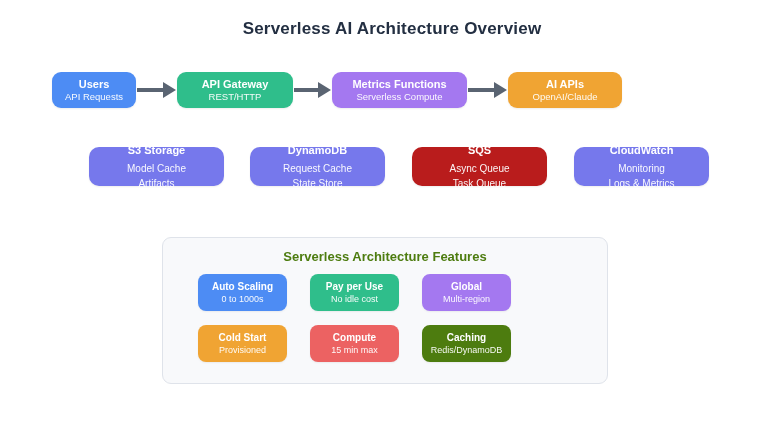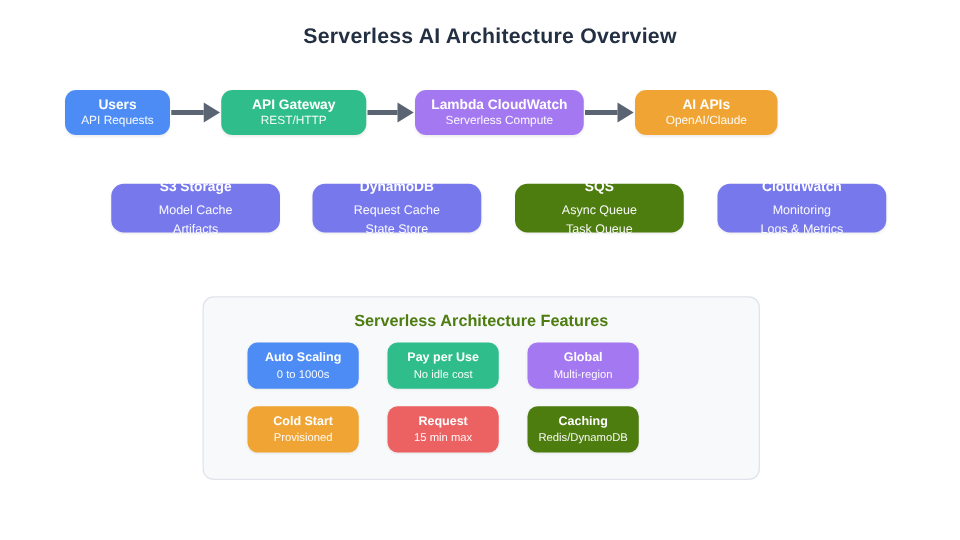--- a/index.html
+++ b/index.html
@@ -142,21 +142,21 @@
     <span class="label">API Gateway</span>
     <span class="sub">REST/HTTP</span>
   </div>
 
   <div class="arrow ar1">
     <span class="shaft" style="background-color: rgb(90, 100, 114);"></span>
     <span class="head" style="border-left-color: rgb(90, 100, 114);"></span>
   </div>
 
   <div class="flow-node fn2" style="background-color: rgb(164, 120, 240);">
-    <span class="label">Lambda CloudWatch</span>
+    <span class="label">Metrics Functions</span>
     <span class="sub">Serverless Compute</span>
   </div>
 
   <div class="arrow ar2">
     <span class="shaft" style="background-color: rgb(90, 100, 114);"></span>
     <span class="head" style="border-left-color: rgb(90, 100, 114);"></span>
   </div>
 
   <div class="flow-node fn3" style="background-color: rgb(240, 164, 51);">
     <span class="label">AI APIs</span>
@@ -168,21 +168,21 @@
     <span class="sub">Model Cache</span>
     <span class="sub">Artifacts</span>
   </div>
 
   <div class="service sv1" style="background-color: rgb(118, 120, 236);">
     <span class="label">DynamoDB</span>
     <span class="sub">Request Cache</span>
     <span class="sub">State Store</span>
   </div>
 
-  <div class="service sv2" style="background-color: #4d7c0f;">
+  <div class="service sv2" style="background-color: #b91c1c;">
     <span class="label">SQS</span>
     <span class="sub">Async Queue</span>
     <span class="sub">Task Queue</span>
   </div>
 
   <div class="service sv3" style="background-color: rgb(118, 120, 236);">
     <span class="label">CloudWatch</span>
     <span class="sub">Monitoring</span>
     <span class="sub">Logs &amp; Metrics</span>
   </div>
@@ -205,21 +205,21 @@
         <span class="label">Global</span>
         <span class="sub">Multi-region</span>
       </div>
 
       <div class="chip" style="background-color: rgb(240, 164, 51);">
         <span class="label">Cold Start</span>
         <span class="sub">Provisioned</span>
       </div>
 
       <div class="chip" style="background-color: rgb(236, 98, 98);">
-        <span class="label">Request</span>
+        <span class="label">Compute</span>
         <span class="sub">15 min max</span>
       </div>
 
       <div class="chip" style="background-color: #4d7c0f;">
         <span class="label">Caching</span>
         <span class="sub">Redis/DynamoDB</span>
       </div>
 
     </div>
   </div>

